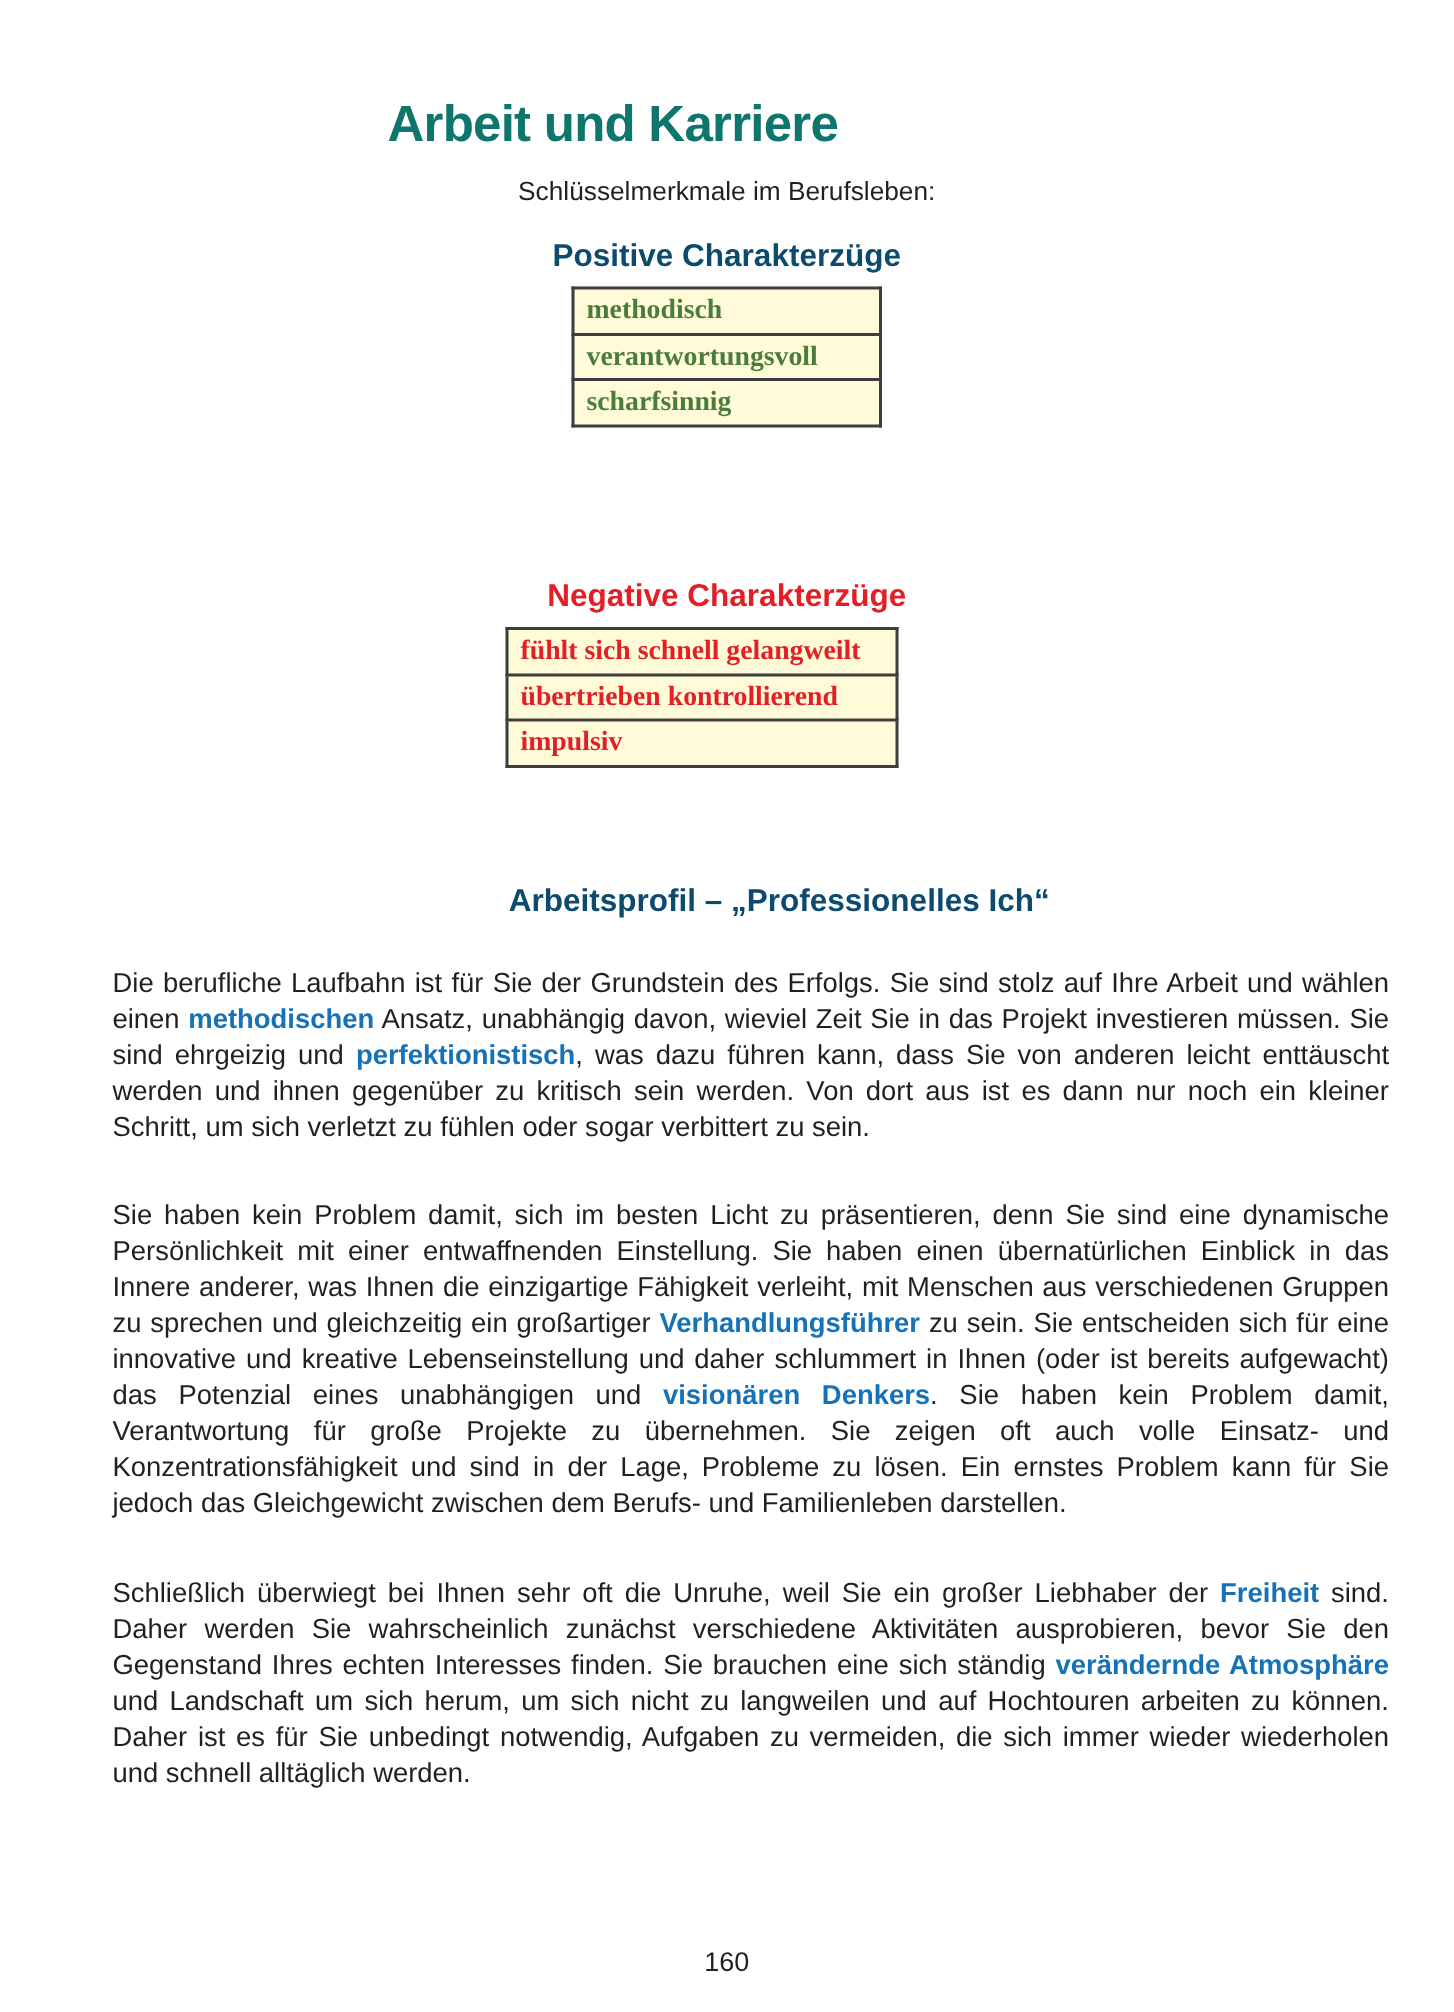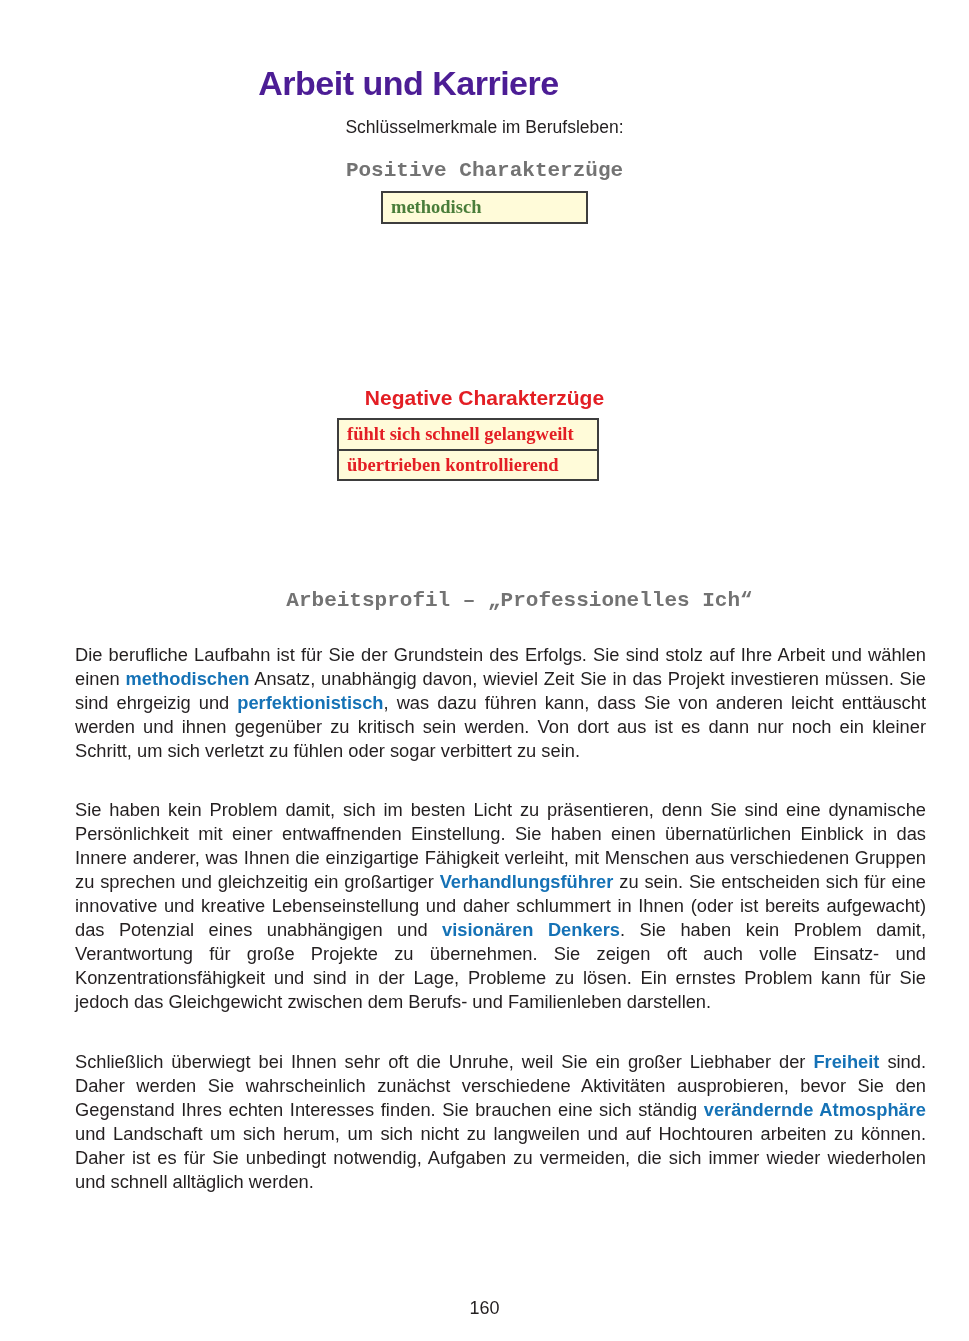--- a/index.html
+++ b/index.html
@@ -17,21 +17,21 @@
     }
     .page-title {
       position: absolute;
       top: 64px;
       left: 0;
       width: 817px;
       text-align: center;
       font-family: "Liberation Sans", sans-serif;
       font-weight: bold;
       font-size: 34px;
-      color: #4c1d95;
+      color: #0f766e;
       letter-spacing: -0.5px;
     }
     .subtitle {
       position: absolute;
       top: 117px;
       left: 0;
       width: 969px;
       text-align: center;
       font-family: "Liberation Sans", sans-serif;
       font-size: 17.5px;
@@ -39,21 +39,21 @@
     }
     .section-heading {
       position: absolute;
       left: 0;
       width: 969px;
       text-align: center;
       font-family: "Liberation Sans", sans-serif;
       font-weight: bold;
       font-size: 21px;
     }
-    .green { color: #737373; font-family: Liberation Mono, monospace; }
+    .green { color: #0c4a6e; }
     .red { color: #e31e24; }
     .trait-table {
       position: absolute;
       border-collapse: collapse;
       background: #fffbd9;
     }
     .trait-table td {
       border: 2px solid #3d3d3d;
       padding: 0 8px;
       font-family: Liberation Serif, serif;
@@ -98,31 +98,40 @@
 
 <h1 class="page-title" style="margin:0;">Arbeit und Karriere</h1>
 <div class="subtitle">Schlüsselmerkmale im Berufsleben:</div>
 
 <div class="section-heading green" style="top:159px;">Positive Charakterzüge</div>
 <table class="trait-table positive">
   <tbody>
       <tr>
         <td>methodisch</td>
       </tr>
+  <tr>
+        <td>verantwortungsvoll</td>
+      </tr>
+  <tr>
+        <td>scharfsinnig</td>
+      </tr>
 </tbody>
   </table>
 
 <div class="section-heading red" style="top:386px;">Negative Charakterzüge</div>
 <table class="trait-table negative">
   <tbody>
       <tr>
         <td>fühlt sich schnell gelangweilt</td>
       </tr>
   <tr>
         <td>übertrieben kontrollierend</td>
+      </tr>
+  <tr>
+        <td>impulsiv</td>
       </tr>
 </tbody>
   </table>
 
 <div class="section-heading green" style="top:589px;padding-left:35px;">Arbeitsprofil – „Professionelles Ich“</div>
 
 <p class="para" style="top:627px;"><span>Die berufliche Laufbahn ist für Sie der Grundstein des Erfolgs. Sie sind stolz auf Ihre Arbeit und wählen einen </span><span class="hl">methodischen</span><span> Ansatz, unabhängig davon, wieviel Zeit Sie in das Projekt investieren müssen. Sie sind ehrgeizig und </span><span class="hl">perfektionistisch</span><span>, was dazu führen kann, dass Sie von anderen leicht enttäuscht werden und ihnen gegenüber zu kritisch sein werden. Von dort aus ist es dann nur noch ein kleiner Schritt, um sich verletzt zu fühlen oder sogar verbittert zu sein.</span></p>
 <p class="para" style="top:782px;"><span>Sie haben kein Problem damit, sich im besten Licht zu präsentieren, denn Sie sind eine dynamische Persönlichkeit mit einer entwaffnenden Einstellung. Sie haben einen übernatürlichen Einblick in das Innere anderer, was Ihnen die einzigartige Fähigkeit verleiht, mit Menschen aus verschiedenen Gruppen zu sprechen und gleichzeitig ein großartiger </span><span class="hl">Verhandlungsführer</span><span> zu sein. Sie entscheiden sich für eine innovative und kreative Lebenseinstellung und daher schlummert in Ihnen (oder ist bereits aufgewacht) das Potenzial eines unabhängigen und </span><span class="hl">visionären Denkers</span><span>. Sie haben kein Problem damit, Verantwortung für große Projekte zu übernehmen. Sie zeigen oft auch volle Einsatz- und Konzentrationsfähigkeit und sind in der Lage, Probleme zu lösen. Ein ernstes Problem kann für Sie jedoch das Gleichgewicht zwischen dem Berufs- und Familienleben darstellen.</span></p>
 <p class="para" style="top:1034px;"><span>Schließlich überwiegt bei Ihnen sehr oft die Unruhe, weil Sie ein großer Liebhaber der </span><span class="hl">Freiheit</span><span> sind. Daher werden Sie wahrscheinlich zunächst verschiedene Aktivitäten ausprobieren, bevor Sie den Gegenstand Ihres echten Interesses finden. Sie brauchen eine sich ständig </span><span class="hl">verändernde Atmosphäre</span><span> und Landschaft um sich herum, um sich nicht zu langweilen und auf Hochtouren arbeiten zu können. Daher ist es für Sie unbedingt notwendig, Aufgaben zu vermeiden, die sich immer wieder wiederholen und schnell alltäglich werden.</span></p>
 

